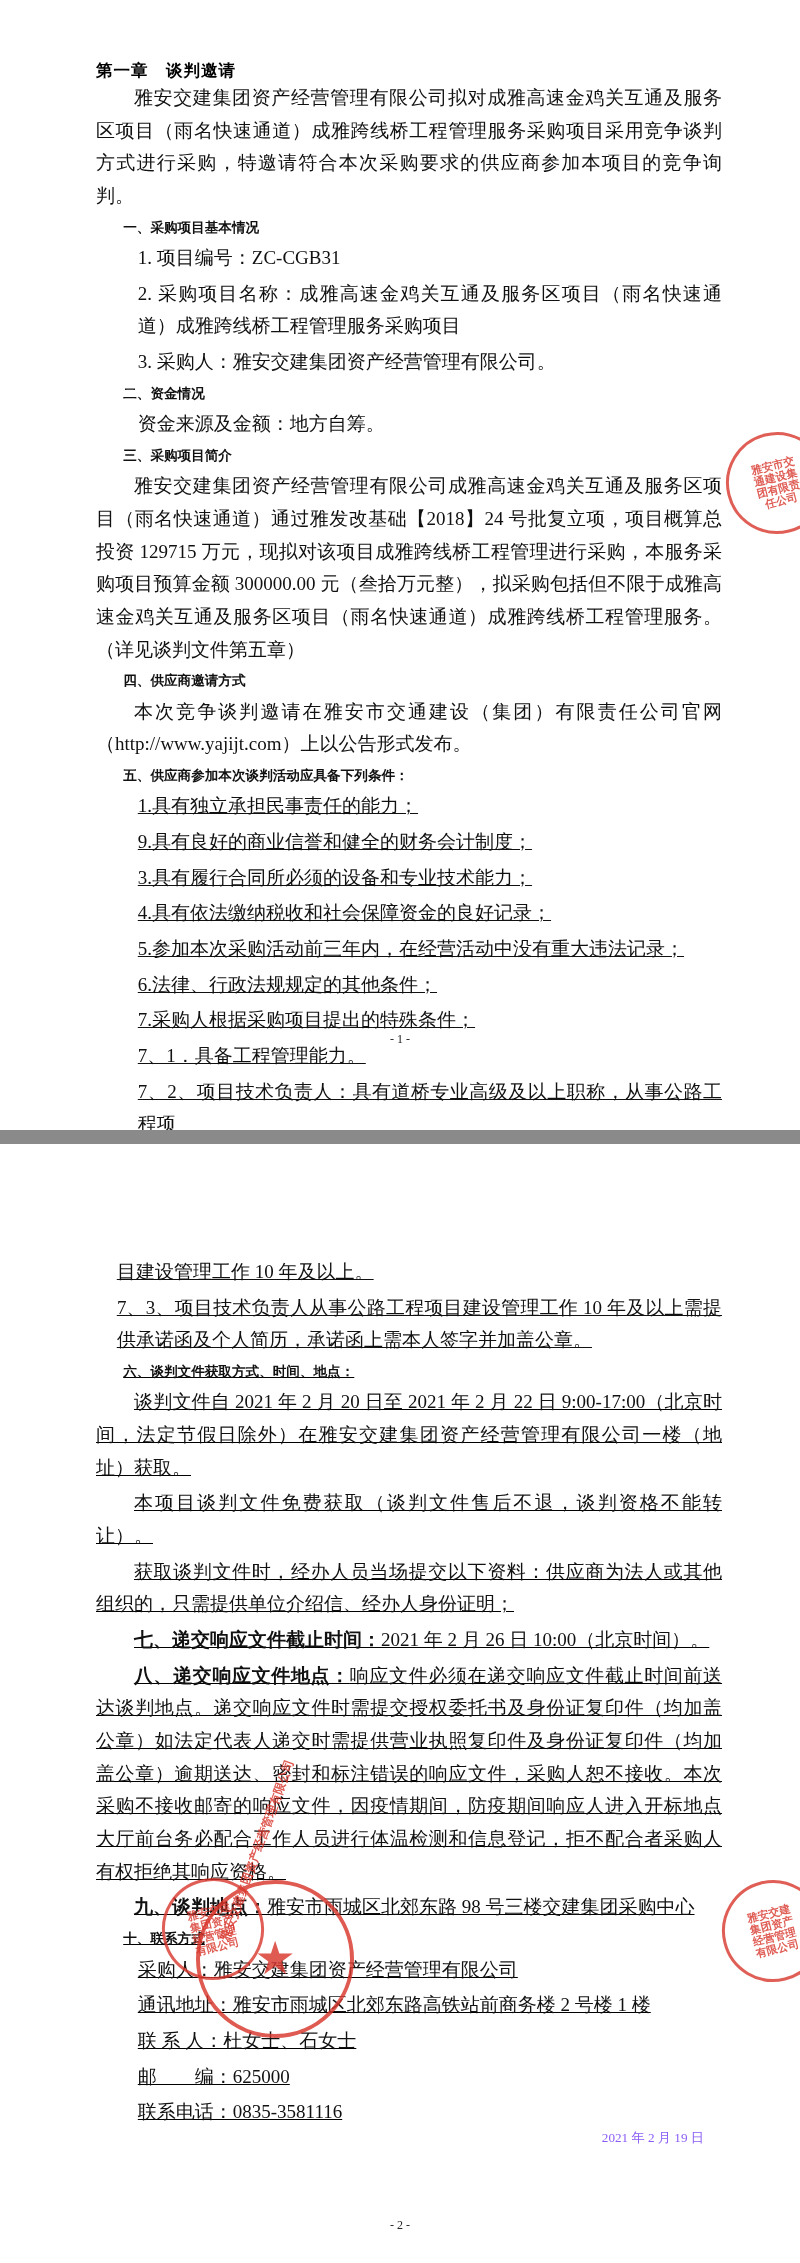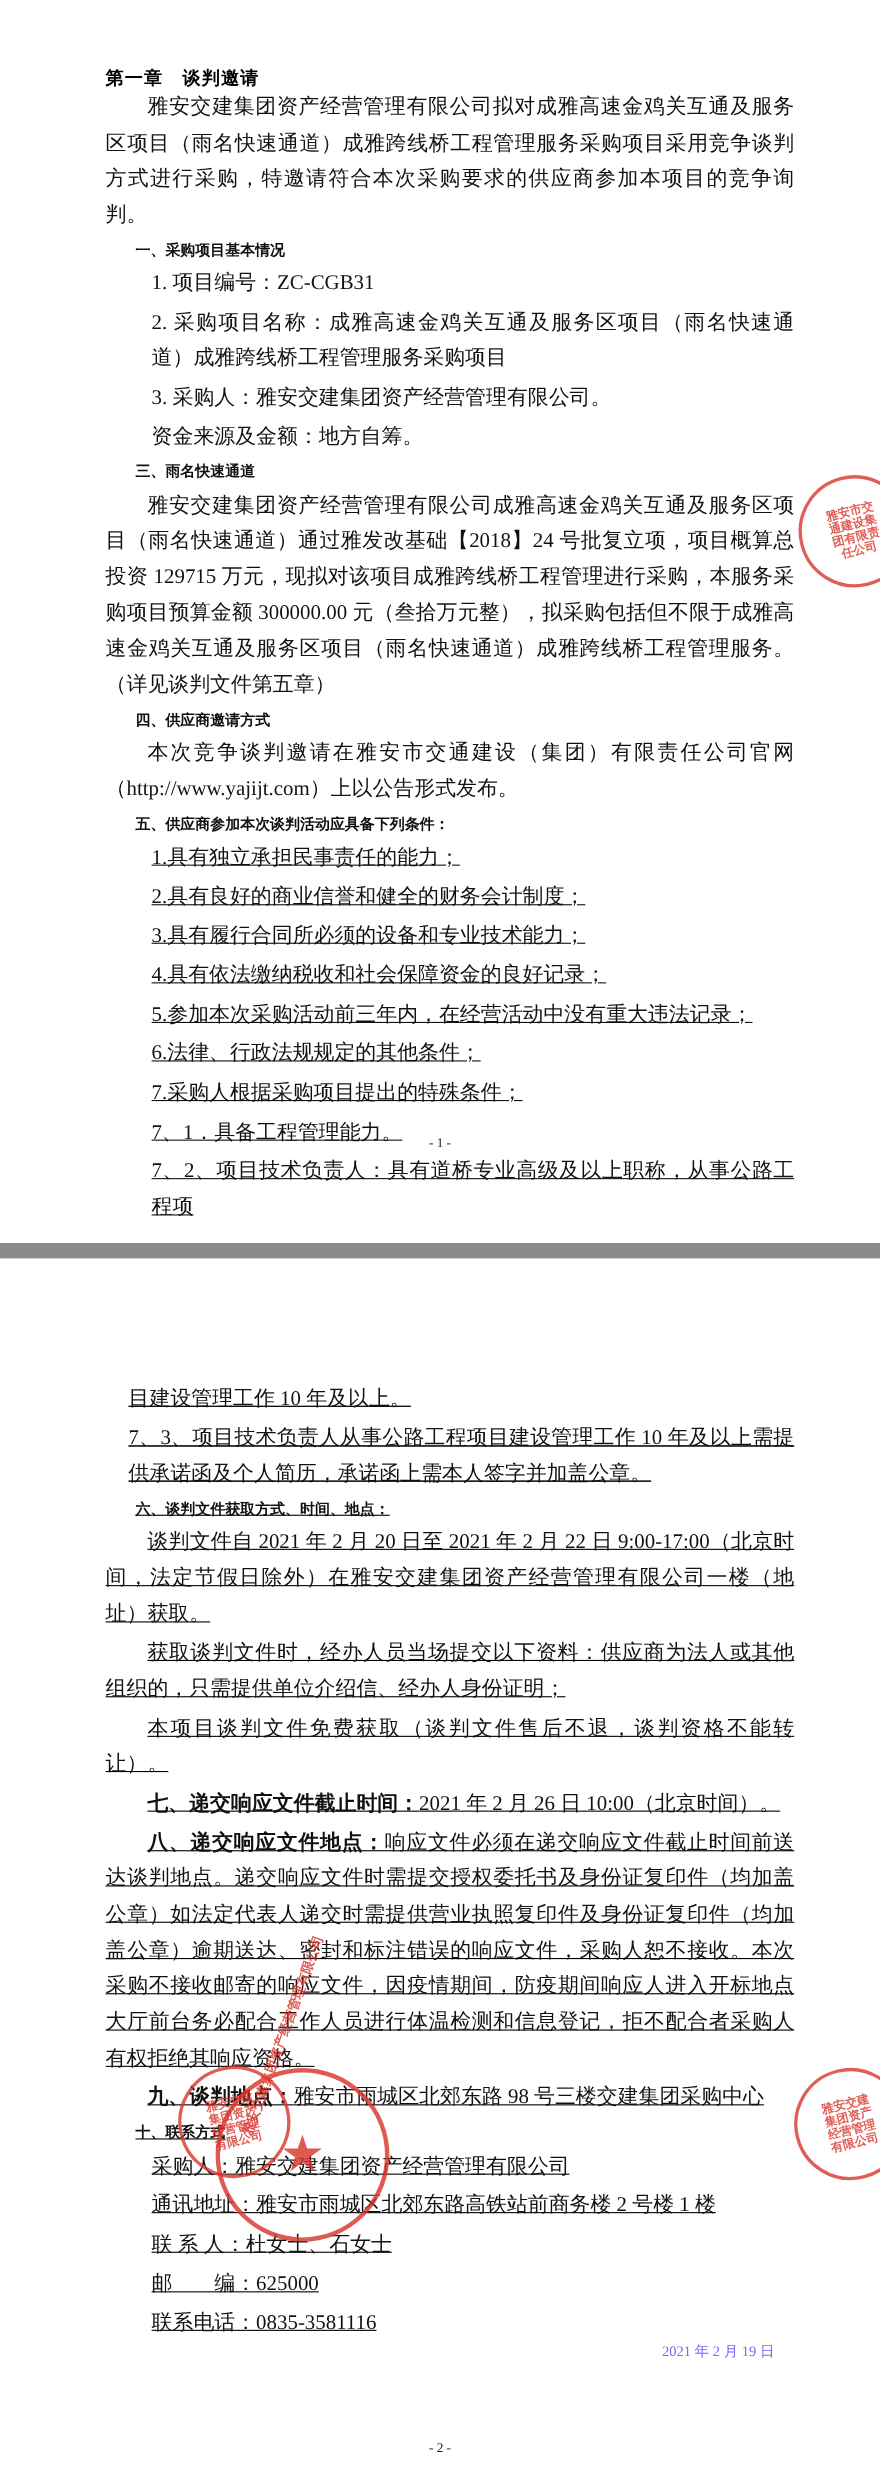--- a/index.html
+++ b/index.html
@@ -137,31 +137,32 @@
 
     <div class="doc-title">第一章　谈判邀请</div>
 
     <p class="ind2">雅安交建集团资产经营管理有限公司拟对成雅高速金鸡关互通及服务区项目（雨名快速通道）成雅跨线桥工程管理服务采购项目采用竞争谈判方式进行采购，特邀请符合本次采购要求的供应商参加本项目的竞争询判。</p>
 
     <p class="sec">一、采购项目基本情况</p>
     <p class="ind15">1. 项目编号：ZC-CGB31</p>
     <p class="ind15">2. 采购项目名称：成雅高速金鸡关互通及服务区项目（雨名快速通道）成雅跨线桥工程管理服务采购项目</p>
     <p class="ind15">3. 采购人：雅安交建集团资产经营管理有限公司。</p>
 
+    <p class="sec">二、资金情况</p>
     <p class="ind15">资金来源及金额：地方自筹。</p>
 
-    <p class="sec">三、雨名快速通道</p>
+    <p class="sec">三、采购项目简介</p>
     <p class="ind2">雅安交建集团资产经营管理有限公司成雅高速金鸡关互通及服务区项目（雨名快速通道）通过雅发改基础【2018】24 号批复立项，项目概算总投资 129715 万元，现拟对该项目成雅跨线桥工程管理进行采购，本服务采购项目预算金额 300000.00 元（叁拾万元整），拟采购包括但不限于成雅高速金鸡关互通及服务区项目（雨名快速通道）成雅跨线桥工程管理服务。（详见谈判文件第五章）</p>
 
     <p class="sec">四、供应商邀请方式</p>
     <p class="ind2">本次竞争谈判邀请在雅安市交通建设（集团）有限责任公司官网（http://www.yajijt.com）上以公告形式发布。</p>
 
     <p class="sec">五、供应商参加本次谈判活动应具备下列条件：</p>
     <p class="ind15 u">1.具有独立承担民事责任的能力；</p>
-    <p class="ind15 u">2.具有良好的商业信誉和健全的财务会计制度；</p>
+    <p class="ind15 u">9.具有良好的商业信誉和健全的财务会计制度；</p>
     <p class="ind15 u">3.具有履行合同所必须的设备和专业技术能力；</p>
     <p class="ind15 u">4.具有依法缴纳税收和社会保障资金的良好记录；</p>
     <p class="ind15 u">5.参加本次采购活动前三年内，在经营活动中没有重大违法记录；</p>
     <p class="ind15 u">6.法律、行政法规规定的其他条件；</p>
     <p class="ind15 u">7.采购人根据采购项目提出的特殊条件；</p>
     <p class="ind15 u">7、1．具备工程管理能力。</p>
     <p class="ind15 u">7、2、项目技术负责人：具有道桥专业高级及以上职称，从事公路工程项</p>
   </div>
 
   <div class="side-seal" style="right:-28px; top:432px;">
@@ -174,22 +175,22 @@
 <div class="gap"></div>
 
 <div class="page page-2">
   <div class="content-2">
 
     <p class="ind1 u">目建设管理工作 10 年及以上。</p>
     <p class="ind1 u">7、3、项目技术负责人从事公路工程项目建设管理工作 10 年及以上需提供承诺函及个人简历，承诺函上需本人签字并加盖公章。</p>
 
     <p class="sec">六、谈判文件获取方式、时间、地点：</p>
     <p class="ind2">谈判文件自 2021 年 2 月 20 日至 2021 年 2 月 22 日 9:00-17:00（北京时间，法定节假日除外）在雅安交建集团资产经营管理有限公司一楼（地址）获取。</p>
+    <p class="ind2">本项目谈判文件免费获取（谈判文件售后不退，谈判资格不能转让）。</p>
     <p class="ind2">获取谈判文件时，经办人员当场提交以下资料：供应商为法人或其他组织的，只需提供单位介绍信、经办人身份证明；</p>
-    <p class="ind2">本项目谈判文件免费获取（谈判文件售后不退，谈判资格不能转让）。</p>
 
     <p class="ind2">
       <span class="b">七、递交响应文件截止时间：</span><span>2021 年 2 月 26 日 10:00（北京时间）。</span>
     </p>
 
     <p class="ind2">
       <span class="b">八、递交响应文件地点：</span><span>响应文件必须在递交响应文件截止时间前送达谈判地点。递交响应文件时需提交授权委托书及身份证复印件（均加盖公章）如法定代表人递交时需提供营业执照复印件及身份证复印件（均加盖公章）逾期送达、密封和标注错误的响应文件，采购人恕不接收。本次采购不接收邮寄的响应文件，因疫情期间，防疫期间响应人进入开标地点大厅前台务必配合工作人员进行体温检测和信息登记，拒不配合者采购人有权拒绝其响应资格。</span>
     </p>
 
     <p class="ind2">

